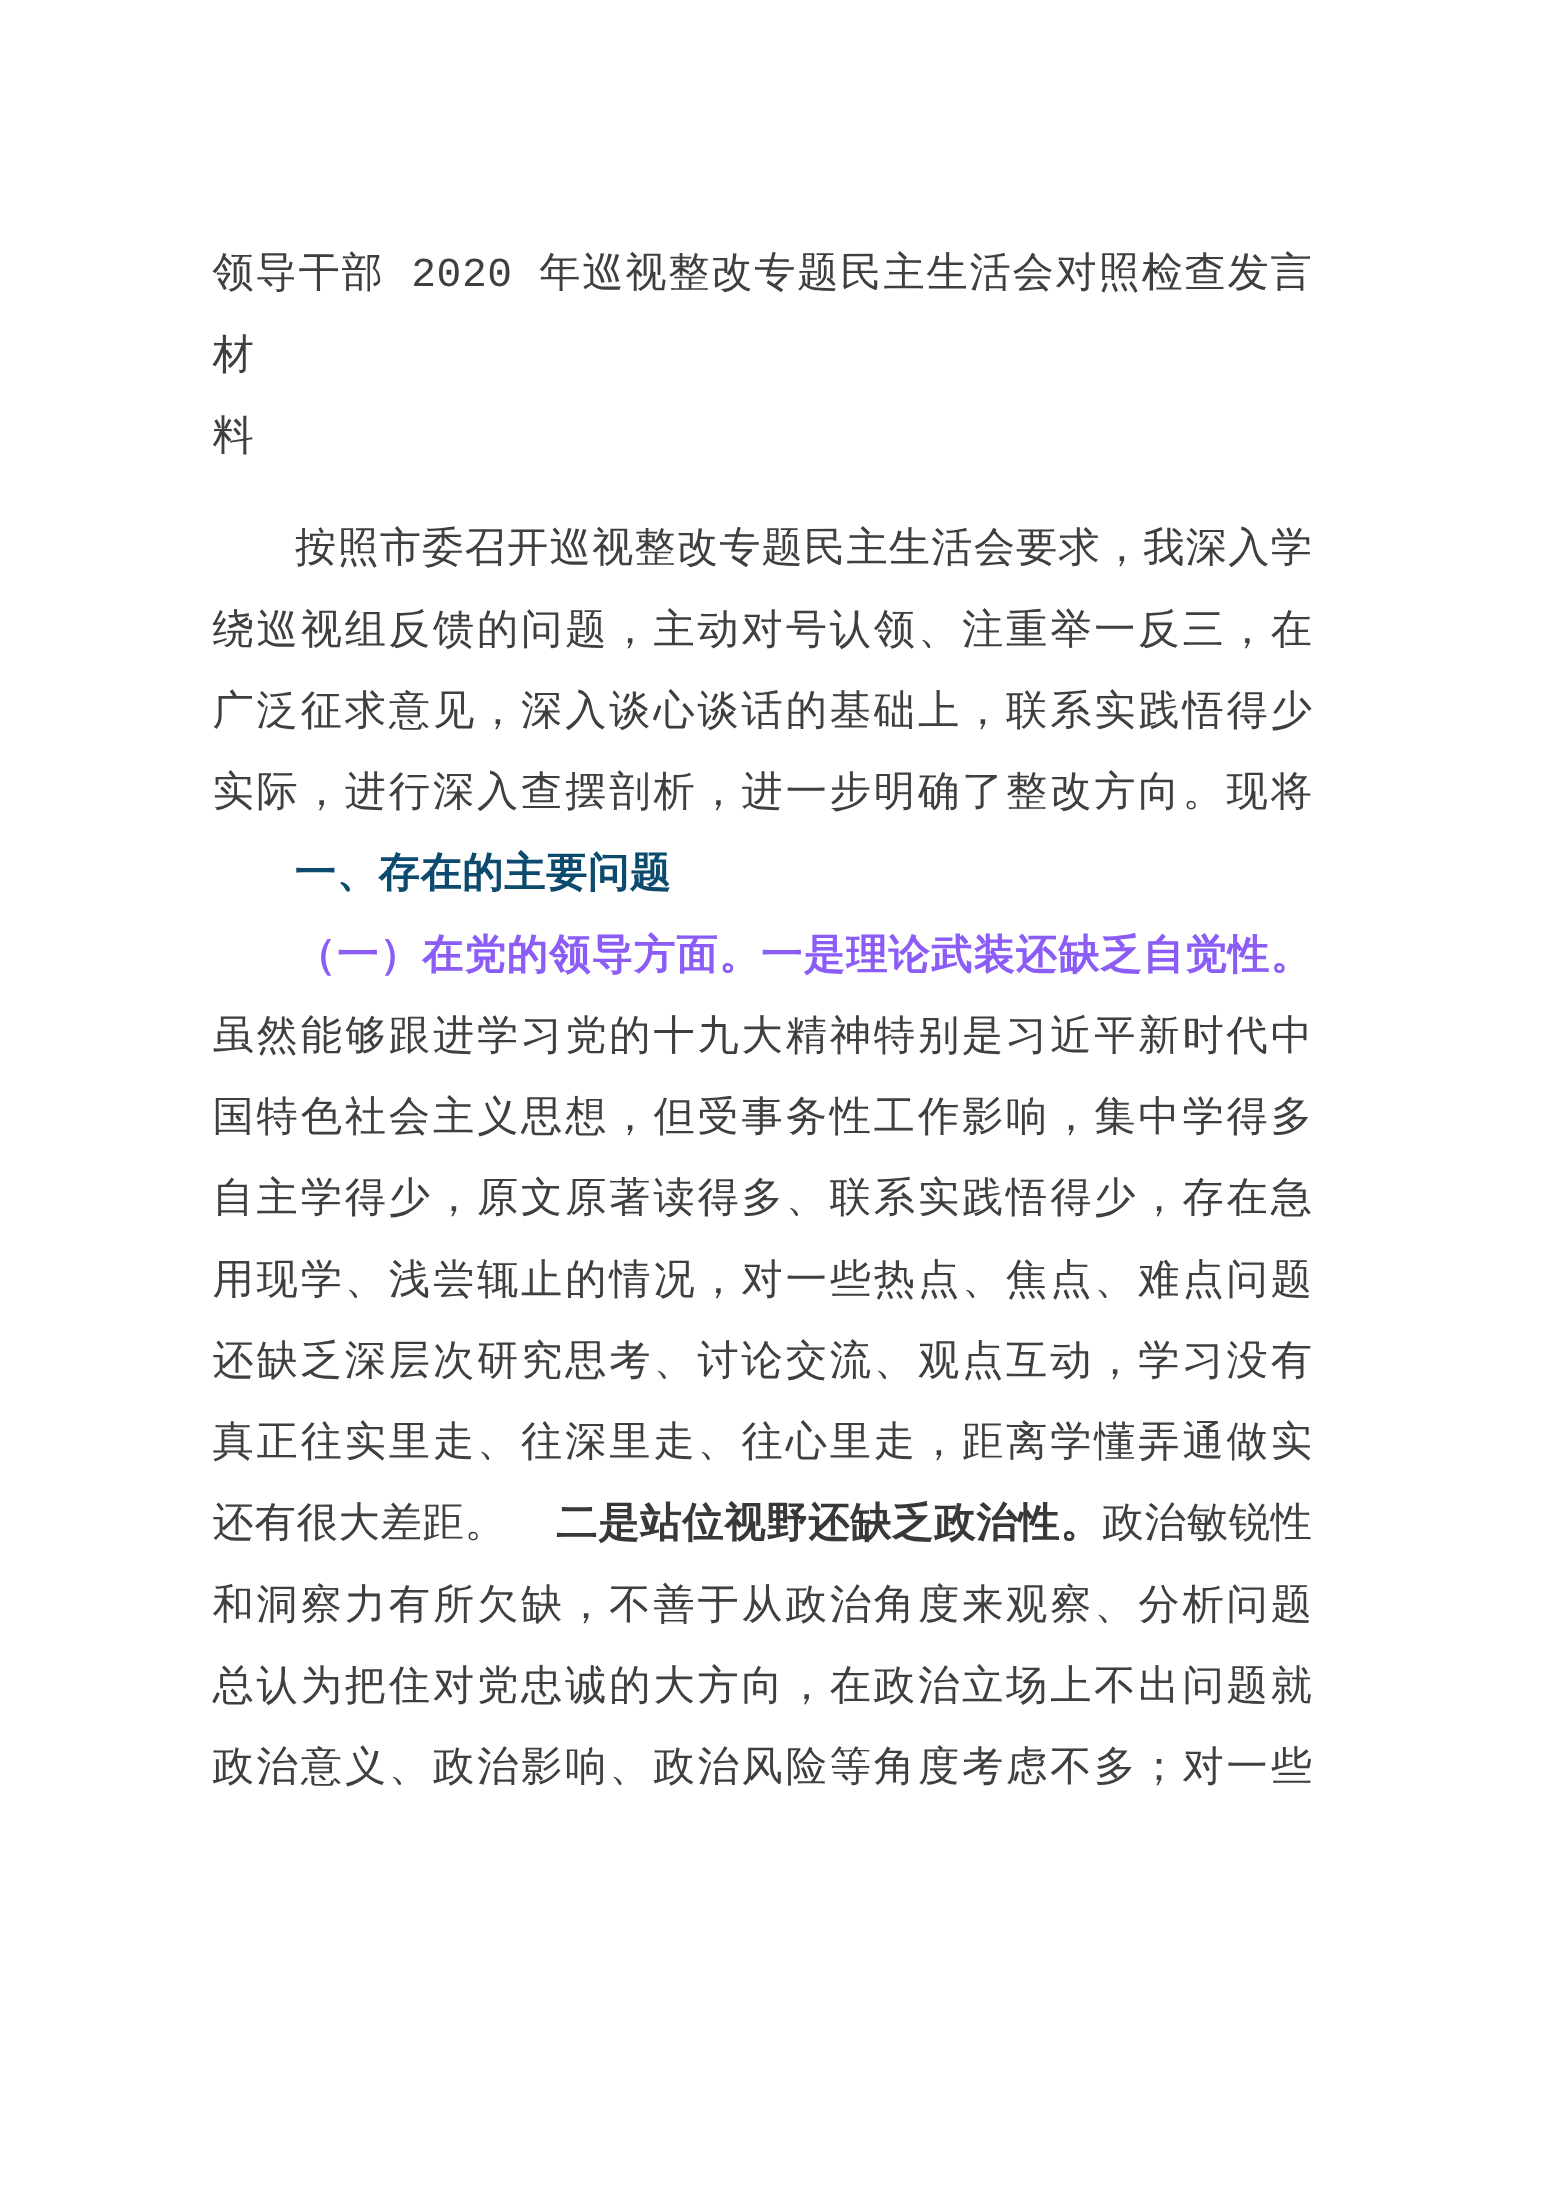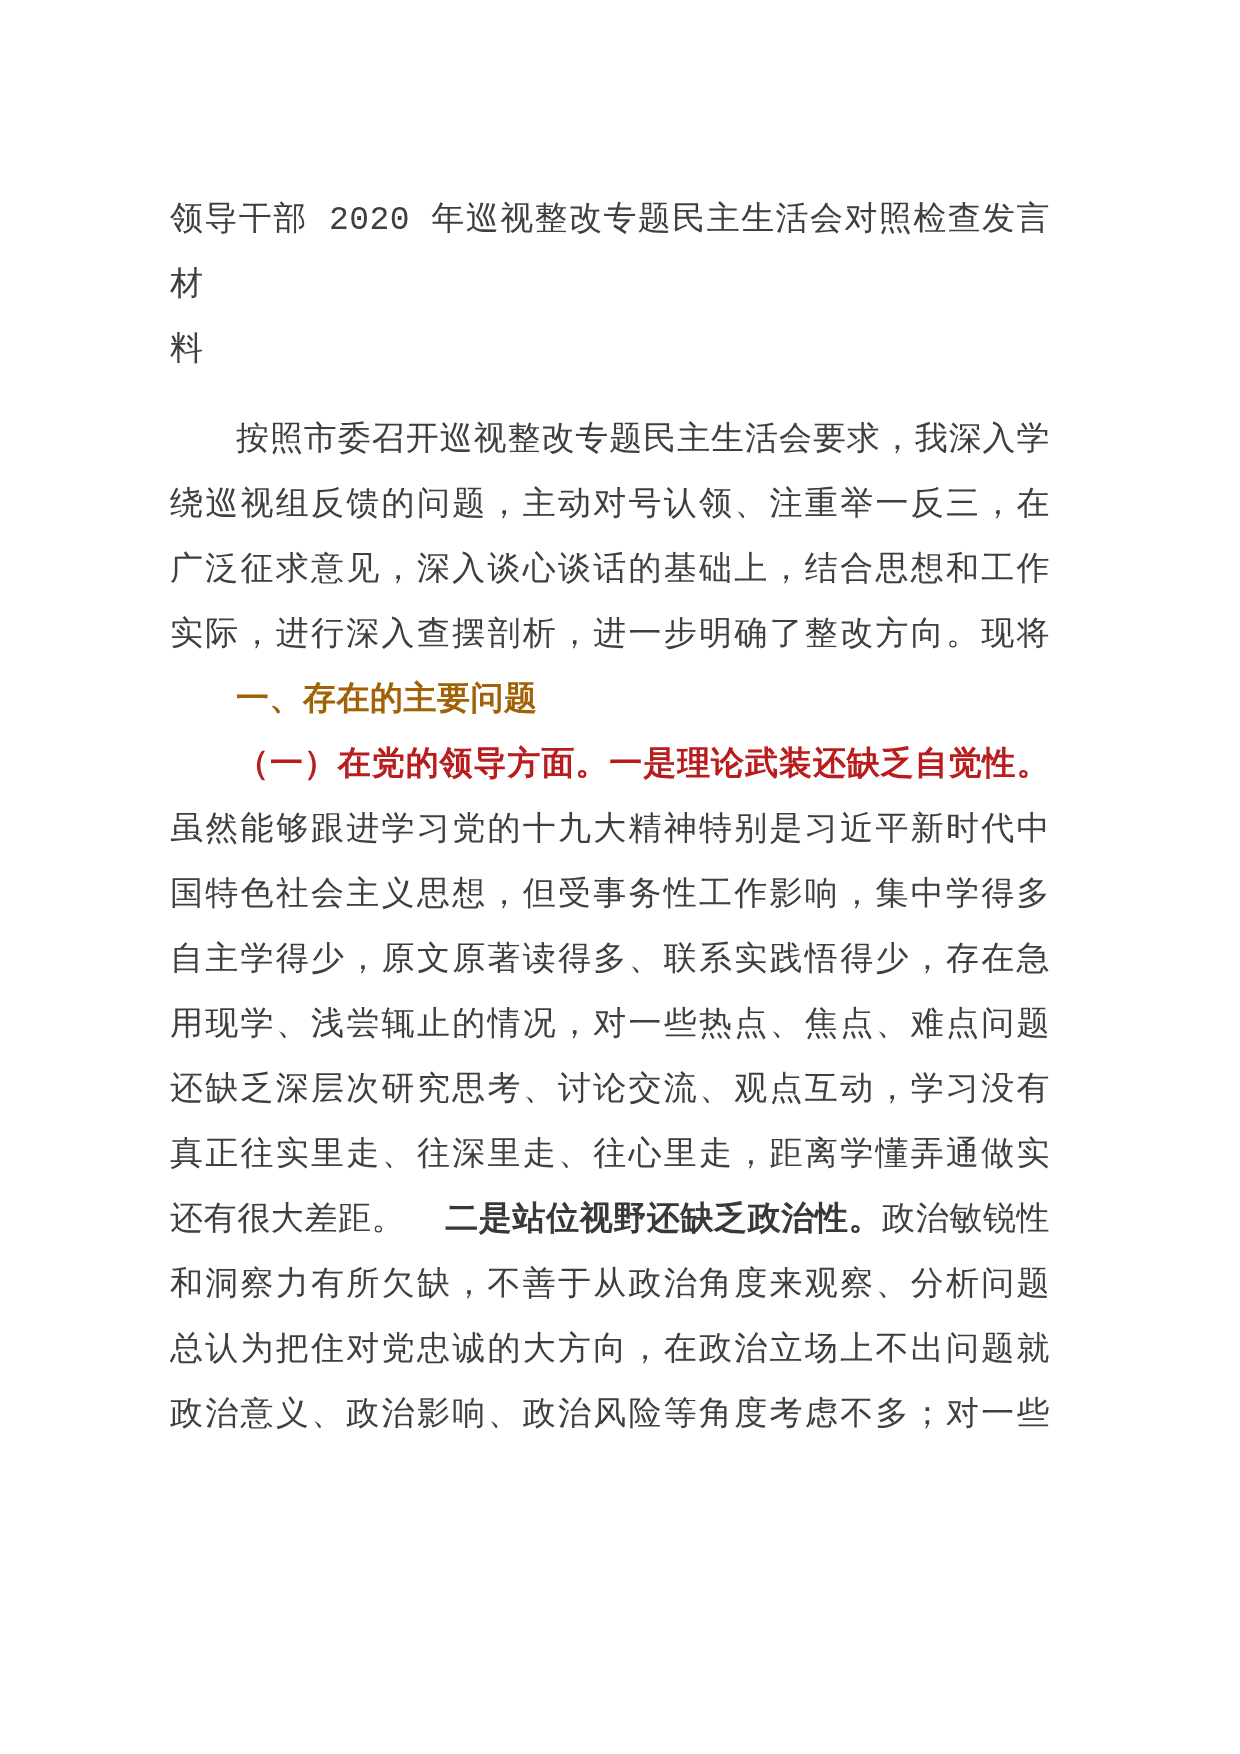--- a/index.html
+++ b/index.html
@@ -50,28 +50,28 @@
 
 <div class="page" style="background: rgb(255, 255, 255);">
   <div class="doc" style="color: rgb(63, 63, 63);">
       <div class="block gap-after">
         <div class="line fill"><span class="seg">领导干部 2020 年巡视整改专题民主生活会对照检查发言材</span></div>
         <div class="line"><span class="seg">料</span></div>
       </div>
       <div class="block">
         <div class="line fill indent"><span class="seg">按照市委召开巡视整改专题民主生活会要求，我深入学</span></div>
         <div class="line fill"><span class="seg">绕巡视组反馈的问题，主动对号认领、注重举一反三，在</span></div>
-        <div class="line fill"><span class="seg">广泛征求意见，深入谈心谈话的基础上，结合思想和工作</span></div>
+        <div class="line fill"><span class="seg">广泛征求意见，深入谈心谈话的基础上，联系实践悟得少</span></div>
         <div class="line fill"><span class="seg">实际，进行深入查摆剖析，进一步明确了整改方向。现将</span></div>
       </div>
       <div class="block">
-        <div class="line indent"><span class="seg bold" style="color: #a16207;">一、存在的主要问题</span></div>
+        <div class="line indent"><span class="seg bold" style="color: #0c4a6e;">一、存在的主要问题</span></div>
       </div>
       <div class="block">
-        <div class="line fill indent"><span class="seg bold" style="color: #b91c1c;">（一）在党的领导方面。一是理论武装还缺乏自觉性。</span></div>
+        <div class="line fill indent"><span class="seg bold" style="color: #8b5cf6;">（一）在党的领导方面。一是理论武装还缺乏自觉性。</span></div>
         <div class="line fill"><span class="seg">虽然能够跟进学习党的十九大精神特别是习近平新时代中</span></div>
         <div class="line fill"><span class="seg">国特色社会主义思想，但受事务性工作影响，集中学得多</span></div>
         <div class="line fill"><span class="seg">自主学得少，原文原著读得多、联系实践悟得少，存在急</span></div>
         <div class="line fill"><span class="seg">用现学、浅尝辄止的情况，对一些热点、焦点、难点问题</span></div>
         <div class="line fill"><span class="seg">还缺乏深层次研究思考、讨论交流、观点互动，学习没有</span></div>
         <div class="line fill"><span class="seg">真正往实里走、往深里走、往心里走，距离学懂弄通做实</span></div>
         <div class="line fill"><span class="seg">还有很大差距。</span><span class="seg bold" style="color: rgb(56, 56, 56); margin-left: 40px;">二是站位视野还缺乏政治性。</span><span class="seg">政治敏锐性</span></div>
         <div class="line fill"><span class="seg">和洞察力有所欠缺，不善于从政治角度来观察、分析问题</span></div>
         <div class="line fill"><span class="seg">总认为把住对党忠诚的大方向，在政治立场上不出问题就</span></div>
         <div class="line fill"><span class="seg">政治意义、政治影响、政治风险等角度考虑不多；对一些</span></div>

